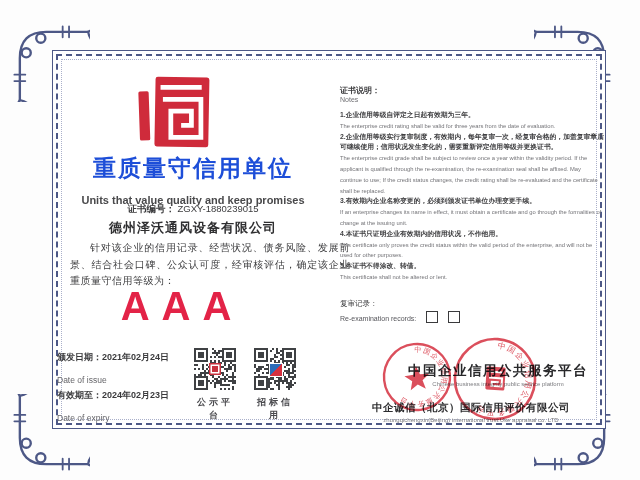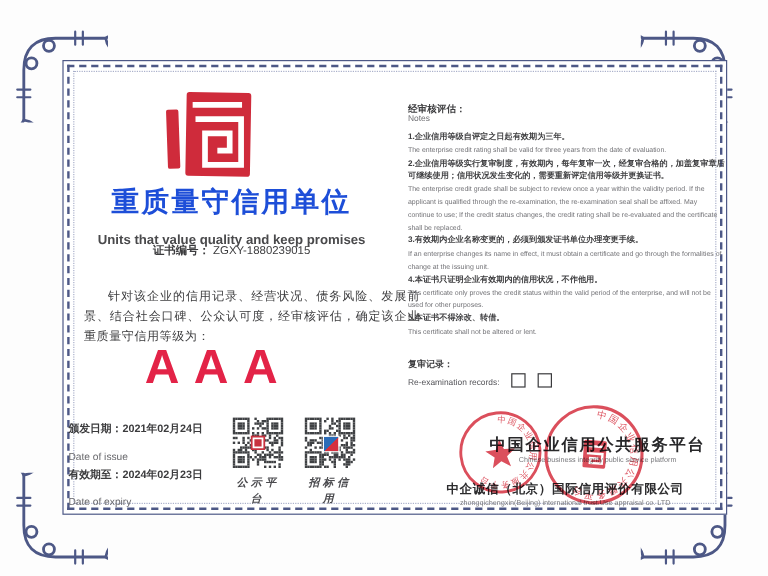--- a/index.html
+++ b/index.html
@@ -38,29 +38,29 @@
   .meta .en{font-size:8.5px;color:#66666a;margin-top:11px;margin-bottom:4px;}
 
   .qrbox{position:absolute;top:348px;width:46px;text-align:center;}
   .qr1{left:192px;} .qr2{left:252px;}
   .qr{position:relative;width:42px;height:42px;margin:0 auto;background:#fff;display:grid;
       grid-template-columns:repeat(21,2px);grid-auto-rows:2px;}
   .qr i{display:block;} .qr b{display:block;background:#3f4144;}
   .qr-chip{position:absolute;left:15px;top:15px;width:12px;height:12px;z-index:2;}
   .chip-red{background:#c8333f;box-shadow:inset 0 0 0 1.5px #c8333f, inset 0 0 0 3px #fff;}
   .chip-duo{background:linear-gradient(135deg,#2b6cb8 0 50%,#d5303f 50% 100%);border:1px solid #fff;}
-  .qr-cap{margin-top:6px;font-size:9px;font-weight:bold;letter-spacing:3px;color:#4a4a4e;font-style:italic;}
+  .qr-cap{margin-top:6px;font-size:9px;font-weight:bold;letter-spacing:3px;color:#4a4a4e;}
 
   
   .notes-h-cn{position:absolute;left:340px;top:85px;font-size:8px;font-weight:bold;color:#3d3d3f;}
   .notes-h-en{position:absolute;left:340px;top:96px;font-size:7px;color:#6f6f73;}
   .notes{position:absolute;left:340px;top:110px;width:264px;}
   .notes .cn{font-size:6.8px;line-height:10.8px;font-weight:600;color:#3f3f41;}
   .notes .en{font-size:5.8px;line-height:10.8px;color:#737377;}
-  .review-cn{position:absolute;left:340px;top:299px;font-size:7.5px;font-weight:bold;color:#3d3d3f;}
+  .review-cn{position:absolute;left:340px;top:299px;font-size:7.5px;font-weight:normal;color:#3d3d3f;}
   .review-en{position:absolute;left:340px;top:311px;font-size:7px;color:#55555a;}
   .chk{display:inline-block;width:10px;height:10px;border:1.3px solid #3a3a3c;margin-left:8px;vertical-align:-2px;background:#fff;}
 
   .issuer{position:absolute;left:340px;top:362px;width:262px;text-align:center;z-index:2;}
   .plat-cn{margin-left:54px;font-size:13.5px;font-weight:bold;letter-spacing:1.5px;color:#28282a;}
   .plat-en{margin-left:54px;font-size:6px;color:#7a7a7e;margin-top:1px;}
   .comp-cn{font-size:10.5px;font-weight:bold;letter-spacing:.5px;color:#2c2c2e;margin-top:14px;}
   .comp-en{font-size:6px;color:#7a7a7e;margin-top:2px;}
 
   .seal{position:absolute;z-index:5;opacity:.85;mix-blend-mode:multiply;}
@@ -129,20 +129,21 @@
       </g>
     </svg>
   </div>
 
   <div class="title-cn">重质量守信用单位</div>
   <div class="title-en">Units that value quality and keep promises</div>
   <div class="certno">
     <span class="lbl">证书编号：</span>
     <span>ZGXY-1880239015</span>
   </div>
+  <div class="company">德州泽沃通风设备有限公司</div>
   <div class="statement">针对该企业的信用记录、经营状况、债务风险、发展前景、结合社会口碑、公众认可度，经审核评估，确定该企业重质量守信用等级为：</div>
   <div class="grade">AAA</div>
 
   <div class="meta">
     <div class="row">
       <div class="cn"><span>颁发日期：</span><span>2021年02月24日</span></div>
       <div class="en">Date of issue</div>
     </div>
     <div class="row">
       <div class="cn"><span>有效期至：</span><span>2024年02月23日</span></div>
@@ -1038,21 +1039,21 @@
         <i></i>
         <i></i>
         <b></b>
         <i></i>
         <i></i>
         <i></i>
       </div>
     <div class="qr-cap">招标信用</div>
   </div>
 
-  <div class="notes-h-cn">经审核评估：</div>
+  <div class="notes-h-cn">证书说明：</div>
   <div class="notes-h-en">Notes</div>
 
   <div class="notes">
     <div class="cn">1.企业信用等级自评定之日起有效期为三年。</div>
     <div class="en">The enterprise credit rating shall be valid for three years from the date of evaluation.</div>
     <div class="cn">2.企业信用等级实行复审制度，有效期内，每年复审一次，经复审合格的，加盖复审章后可继续使用；信用状况发生变化的，需要重新评定信用等级并更换证书。</div>
     <div class="en">The enterprise credit grade shall be subject to review once a year within the validity period. If the applicant is qualified through the re-examination, the re-examination seal shall be affixed. May continue to use; If the credit status changes, the credit rating shall be re-evaluated and the certificate shall be replaced.</div>
     <div class="cn">3.有效期内企业名称变更的，必须到颁发证书单位办理变更手续。</div>
     <div class="en">If an enterprise changes its name in effect, it must obtain a certificate and go through the formalities of change at the issuing unit.</div>
     <div class="cn">4.本证书只证明企业有效期内的信用状况，不作他用。</div>

